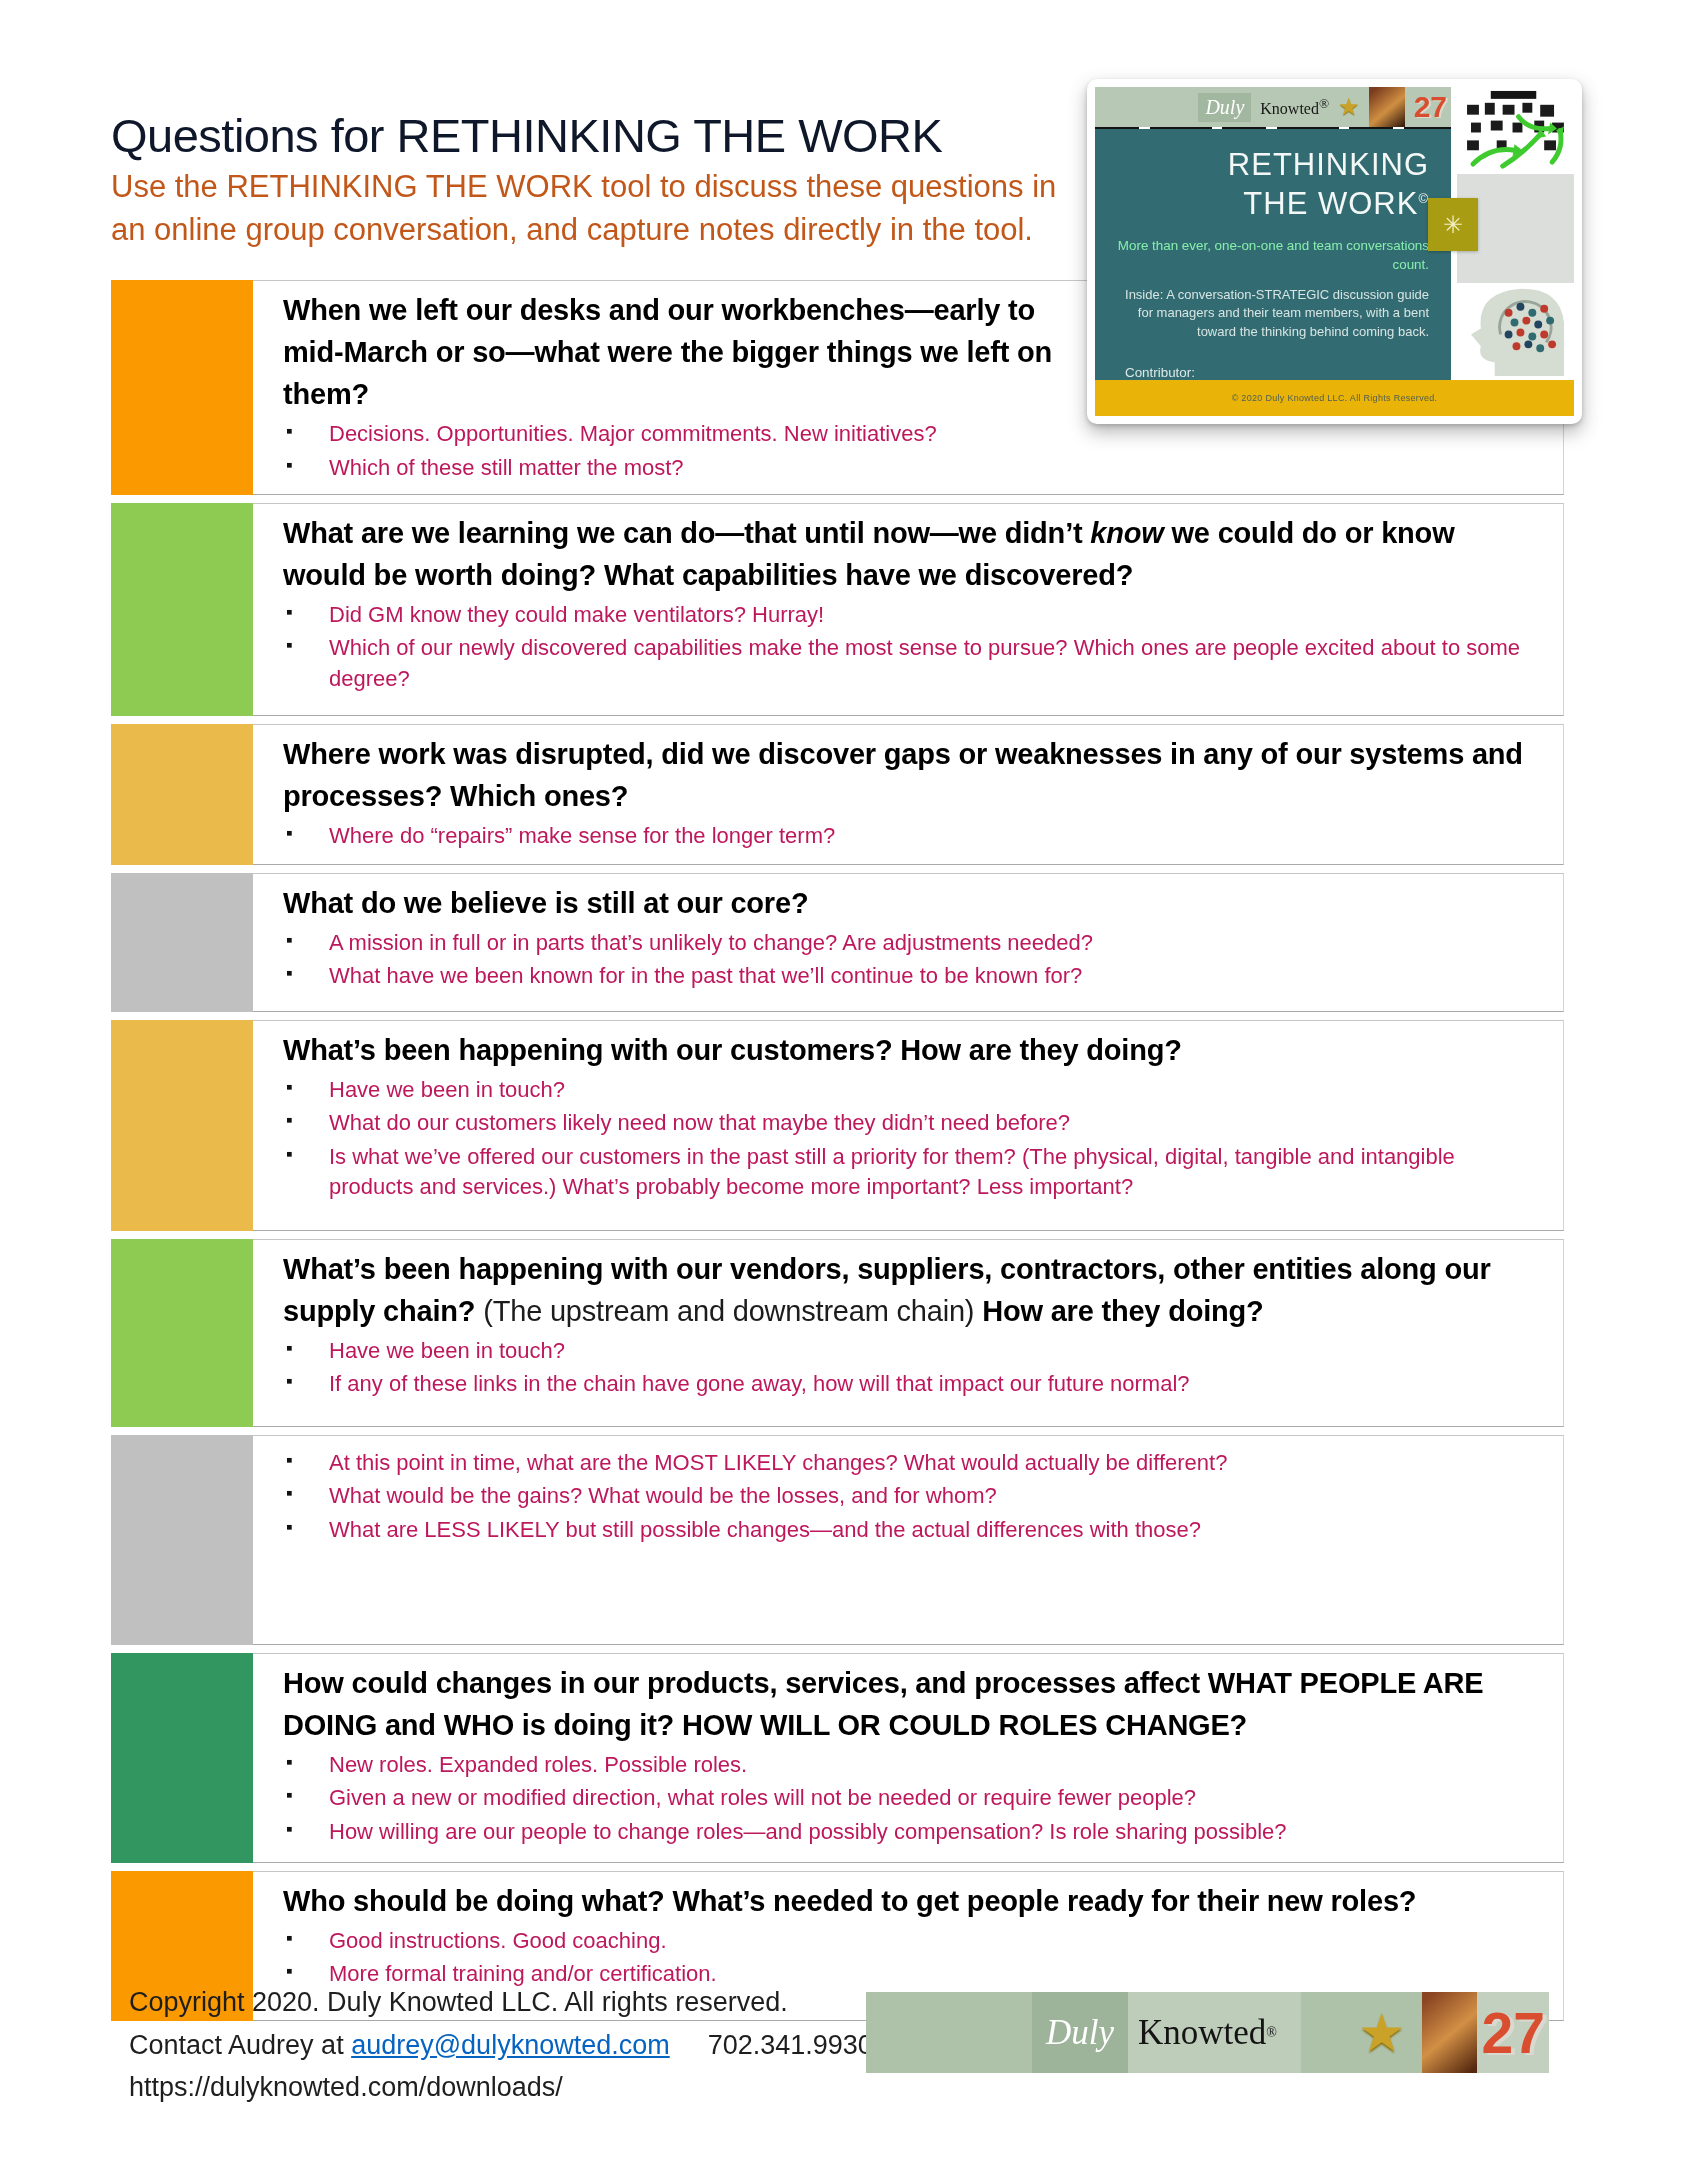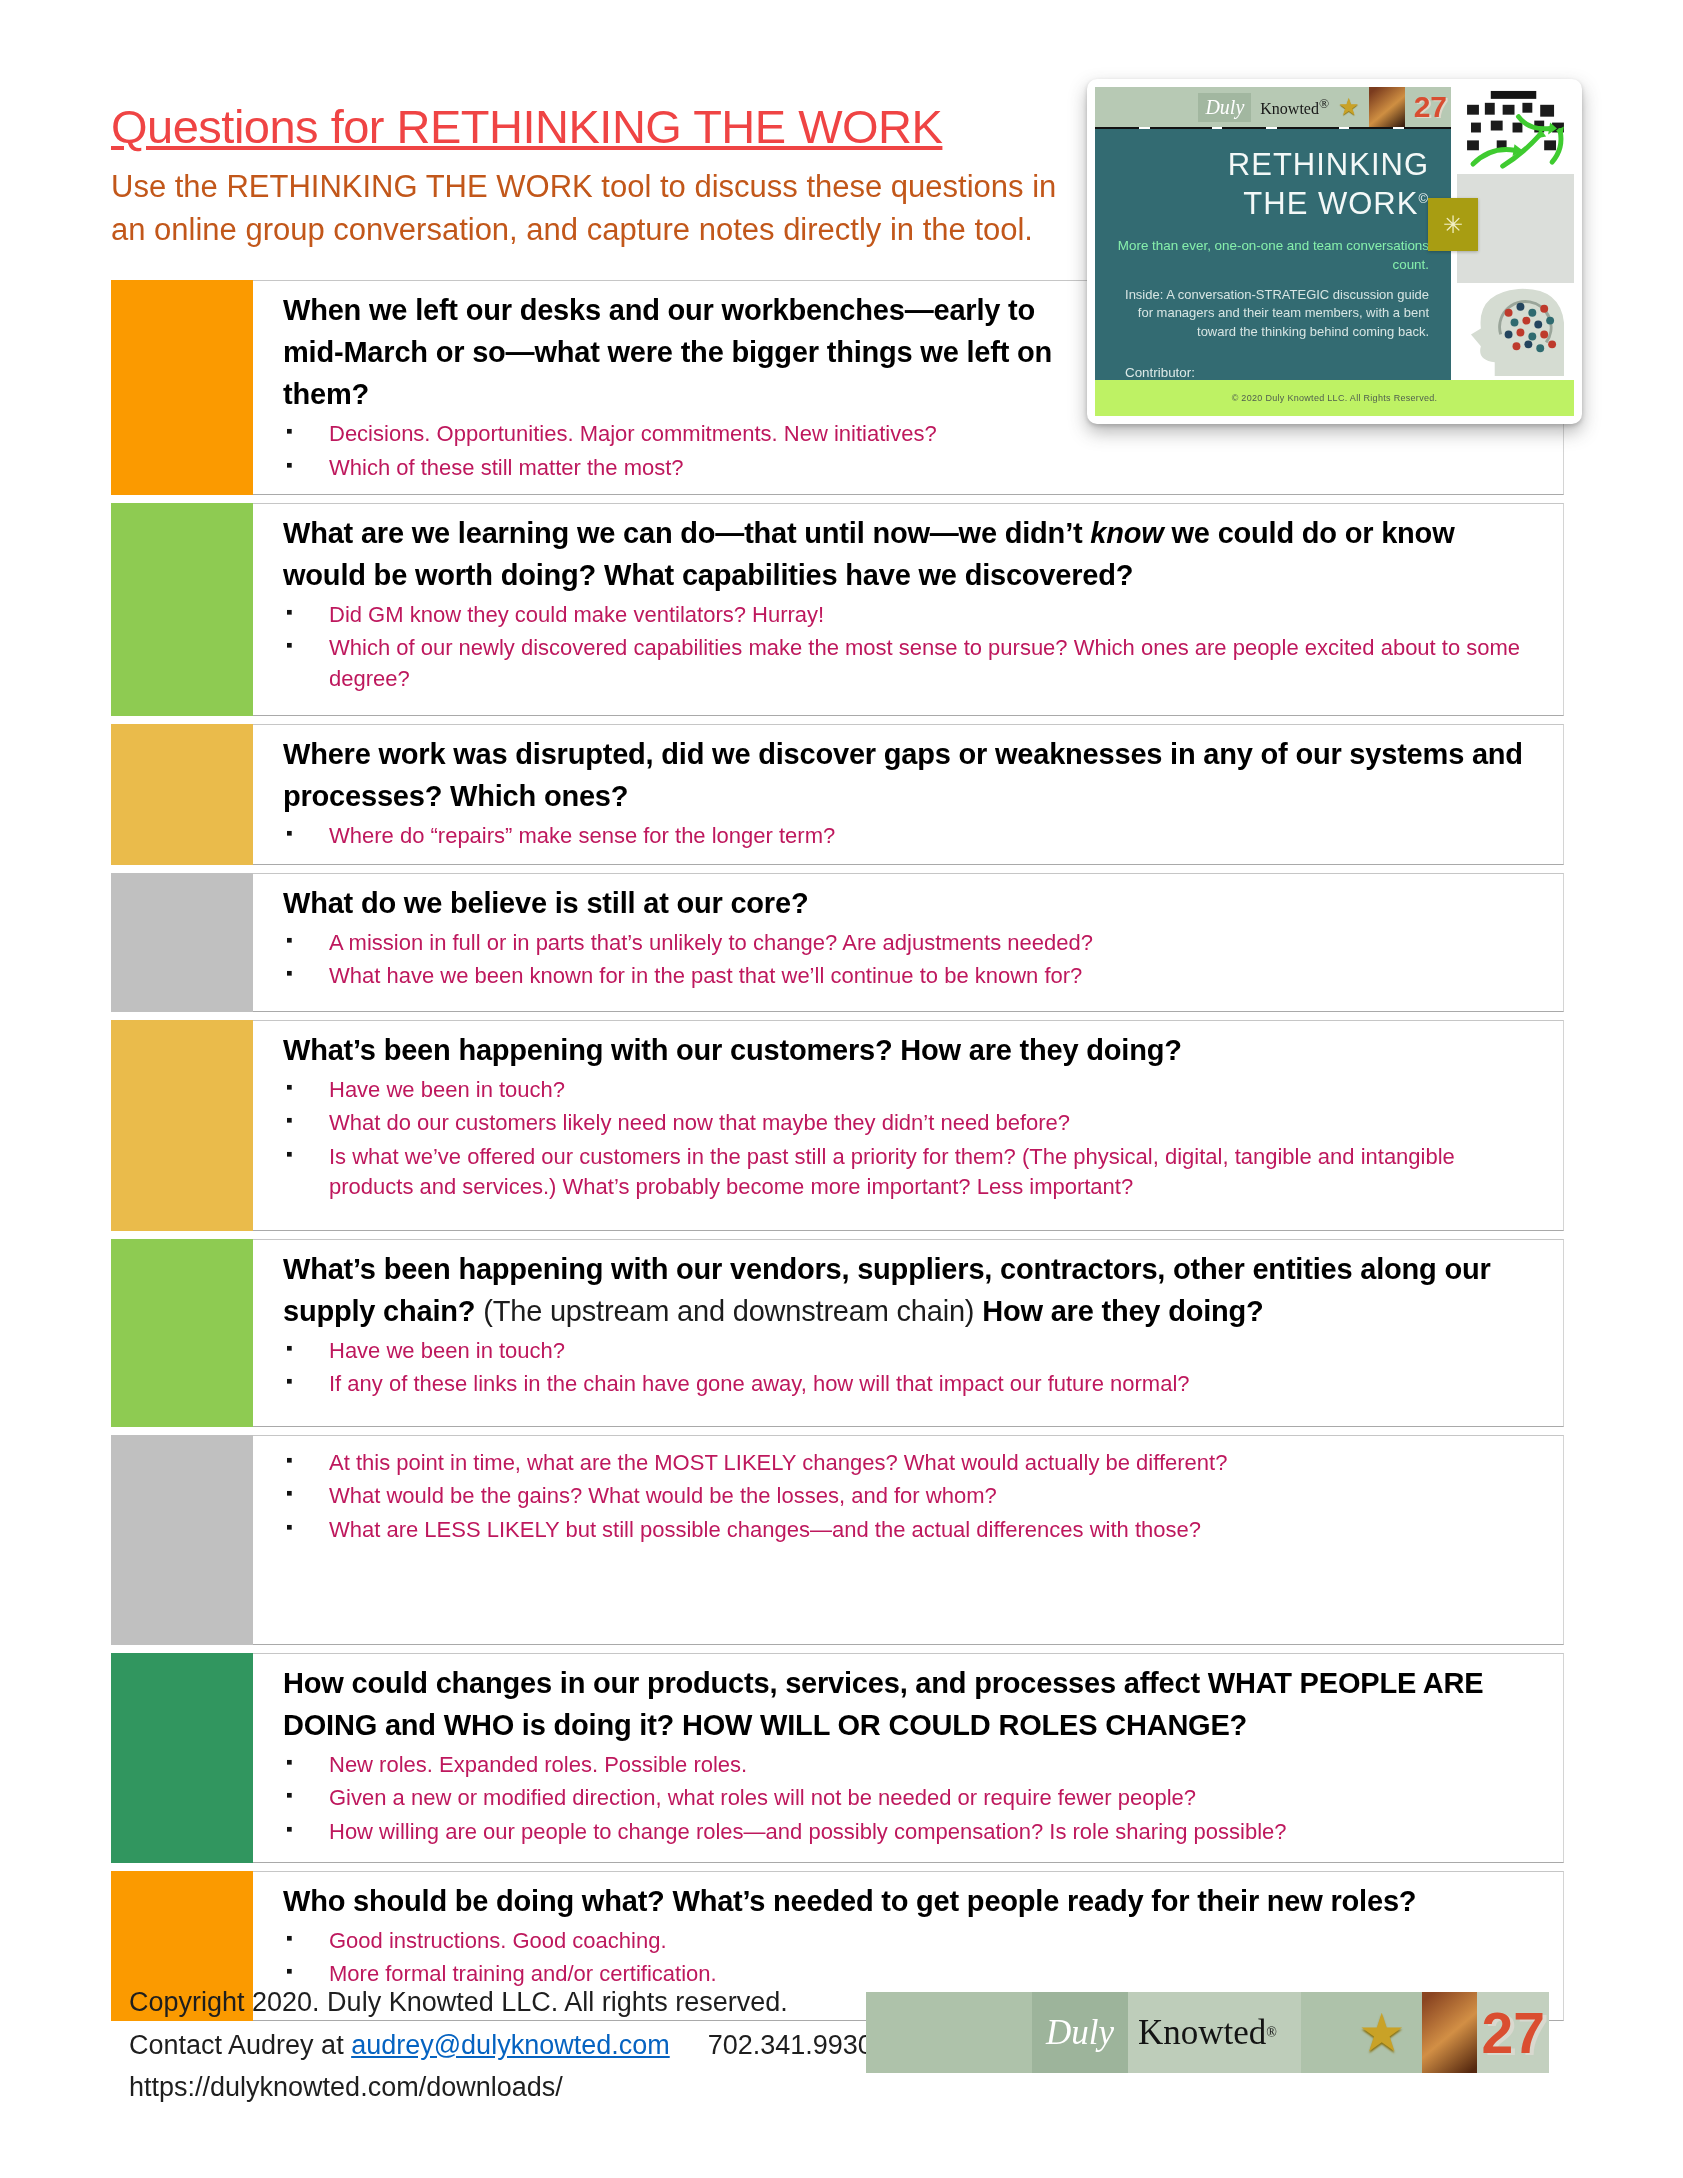--- a/index.html
+++ b/index.html
@@ -4,22 +4,22 @@
 <style>
   * { margin:0; padding:0; box-sizing:border-box; }
   html,body { background:#ffffff; }
   .page {
     position:relative; width:1683px; height:2178px; background:#ffffff;
     font-family:"Liberation Sans", sans-serif; overflow:hidden;
   }
 
   
   .doc-title {
-    position:absolute; left:111px; top:99px;
-    font-size:47px; font-weight:400; letter-spacing:-0.5px; color:#ef4444;text-decoration:underline;
+    position:absolute; left:111px; top:108px;
+    font-size:47px; font-weight:400; letter-spacing:-0.5px; color:#0f172a;
   }
   .doc-subtitle {
     position:absolute; left:111px; top:166px; width:960px;
     font-size:31px; line-height:1.38; color:#C2571A; font-weight:400;
   }
 
   
   .sections { position:absolute; left:111px; top:280px; width:1453px;
     display:flex; flex-direction:column; gap:8px; }
   .row { display:flex; align-items:stretch; }
@@ -77,21 +77,21 @@
     letter-spacing:1px; color:#F3F8F7; font-weight:400; }
   .card-title-line sup { font-size:13px; }
   .card-tagline { text-align:right; font-size:13.4px; line-height:1.4; margin-top:13px; color:#86efac; }
   .card-inside  { text-align:right; font-size:13px;  line-height:1.42; margin-top:11px; color:#D7E5E3; }
   .card-contrib { text-align:left; font-size:13.4px; margin-top:24px; padding-left:12px; color:#DCE9E7; }
   .card-side { flex:0 0 117px; display:flex; flex-direction:column; }
   .side-qr { height:87px; background:#fff; }
   .side-gray { height:113px; background:#DBDEDA; }
   .side-head { flex:1; background:#fff; }
   .card-strip-bottom {
-    height:36px; margin-top:0; background:#bef264;
+    height:36px; margin-top:0; background:#eab308;
     display:flex; align-items:center; justify-content:center;
   }
   .card-copy { font-size:9px; color:#51604f; letter-spacing:0.3px; }
   .olive-square {
     position:absolute; left:341px; top:119px; width:50px; height:53px;
     background:#A89D12; display:flex; align-items:center; justify-content:center;
     color:#F2EFC5; font-size:24px; box-shadow:0 1px 3px rgba(0,0,0,0.25);
   }
 
   

